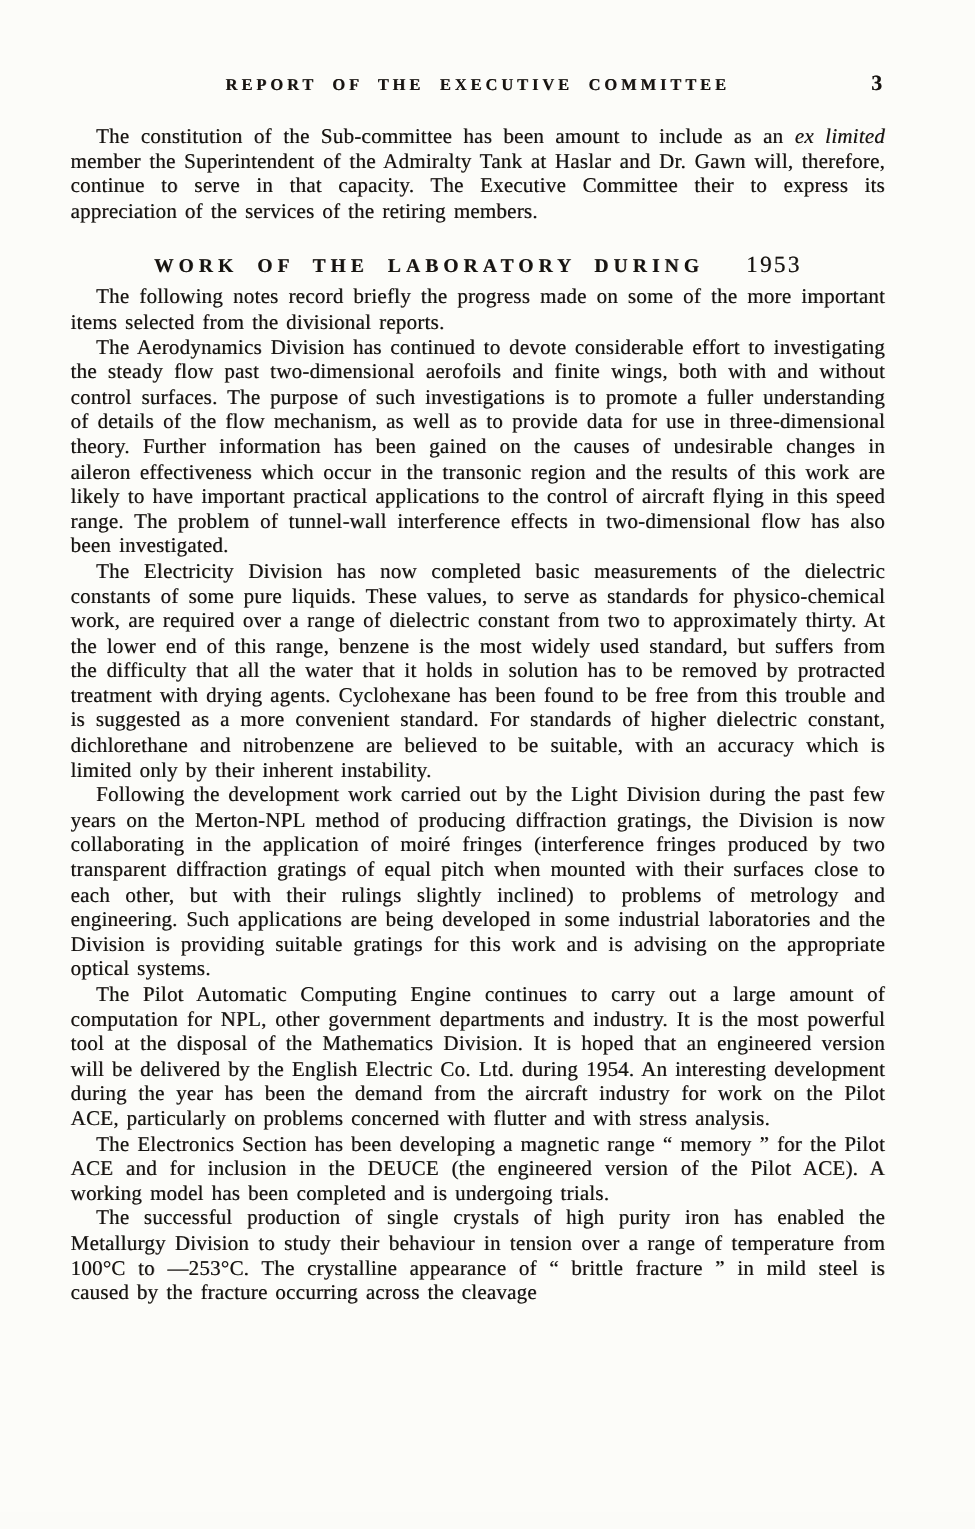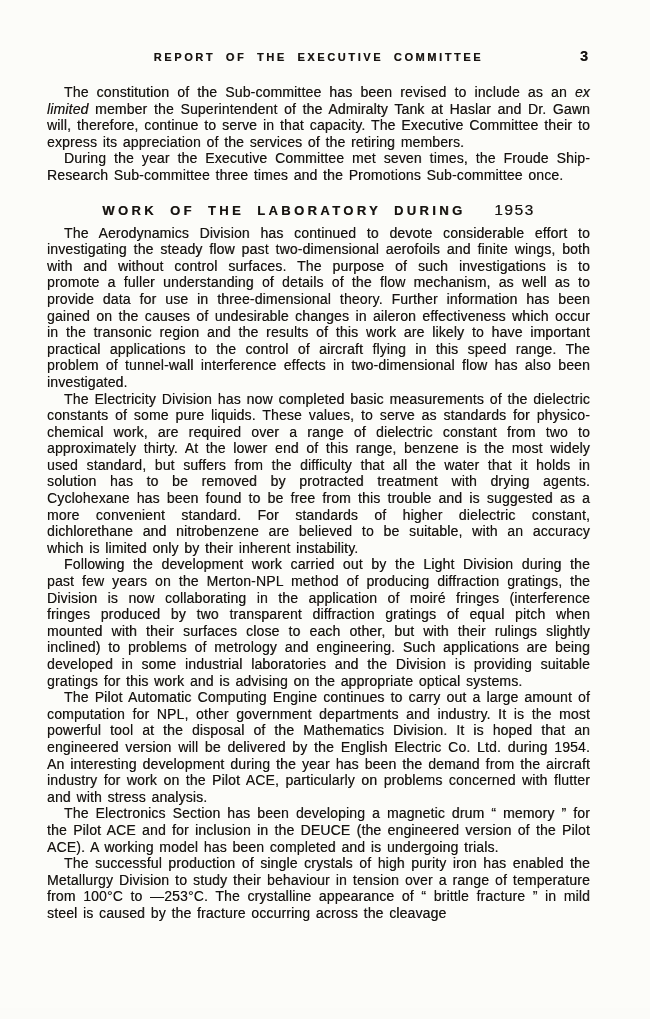--- a/index.html
+++ b/index.html
@@ -7,21 +7,21 @@
     padding: 0;
     background: #fbfbf8;
     overflow: hidden;
   }
   .page {
     position: relative;
     width: 650px;
     height: 1008px;
     background: #fcfcf9;
     color: #161310;
-    font-family: Liberation Sans, sans-serif;
+    font-family: Liberation Serif, serif;
   }
   
   .running-head {
     position: absolute;
     top: 51px;
     left: 47px;
     width: 543px;
     height: 16px;
   }
   .head-title {
@@ -84,36 +84,36 @@
 
 <div class="page">
 
   <header class="running-head">
     <span class="head-title">REPORT OF THE EXECUTIVE COMMITTEE</span>
     <span class="page-num">3</span>
   </header>
 
   <main class="body-text">
 
-    <p><span>The constitution of the Sub-committee has been revised to include as an </span><span class="ital">ex limited</span><span> member the Superintendent of the Admiralty Tank at Haslar and Dr. Gawn will, therefore, continue to serve in that capacity.  The Executive Committee their to express its appreciation of the services of the retiring members.</span></p>
+    <p><span>The constitution of the Sub-committee has been amount to include as an </span><span class="ital">ex limited</span><span> member the Superintendent of the Admiralty Tank at Haslar and Dr. Gawn will, therefore, continue to serve in that capacity.  The Executive Committee their to express its appreciation of the services of the retiring members.</span></p>
 
-    <p>During the year the Executive Committee met seven times, the Froude Ship-Research Sub-committee three times and the Promotions Sub-committee once.</p>
 
     <h2 class="section-heading">
       <span class="sc">WORK OF THE LABORATORY DURING</span>
       <span class="yr">1953</span>
     </h2>
 
+    <p>The following notes record briefly the progress made on some of the more important items selected from the divisional reports.</p>
 
     <p>The Aerodynamics Division has continued to devote considerable effort to investigating the steady flow past two-dimensional aerofoils and finite wings, both with and without control surfaces.  The purpose of such investigations is to promote a fuller understanding of details of the flow mechanism, as well as to provide data for use in three-dimensional theory.  Further information has been gained on the causes of undesirable changes in aileron effectiveness which occur in the transonic region and the results of this work are likely to have important practical applications to the control of aircraft flying in this speed range.  The problem of tunnel-wall interference effects in two-dimensional flow has also been investigated.</p>
 
     <p>The Electricity Division has now completed basic measurements of the dielectric constants of some pure liquids.  These values, to serve as standards for physico-chemical work, are required over a range of dielectric constant from two to approximately thirty.  At the lower end of this range, benzene is the most widely used standard, but suffers from the difficulty that all the water that it holds in solution has to be removed by protracted treatment with drying agents.  Cyclohexane has been found to be free from this trouble and is suggested as a more convenient standard.  For standards of higher dielectric constant, dichlorethane and nitrobenzene are believed to be suitable, with an accuracy which is limited only by their inherent instability.</p>
 
     <p>Following the development work carried out by the Light Division during the past few years on the Merton-NPL method of producing diffraction gratings, the Division is now collaborating in the application of moiré fringes (interference fringes produced by two transparent diffraction gratings of equal pitch when mounted with their surfaces close to each other, but with their rulings slightly inclined) to problems of metrology and engineering.  Such applications are being developed in some industrial laboratories and the Division is providing suitable gratings for this work and is advising on the appropriate optical systems.</p>
 
     <p>The Pilot Automatic Computing Engine continues to carry out a large amount of computation for NPL, other government departments and industry. It is the most powerful tool at the disposal of the Mathematics Division.  It is hoped that an engineered version will be delivered by the English Electric Co. Ltd. during 1954.  An interesting development during the year has been the demand from the aircraft industry for work on the Pilot ACE, particularly on problems concerned with flutter and with stress analysis.</p>
 
-    <p>The Electronics Section has been developing a magnetic drum “ memory ” for the Pilot ACE and for inclusion in the DEUCE (the engineered version of the Pilot ACE).  A working model has been completed and is undergoing trials.</p>
+    <p>The Electronics Section has been developing a magnetic range “ memory ” for the Pilot ACE and for inclusion in the DEUCE (the engineered version of the Pilot ACE).  A working model has been completed and is undergoing trials.</p>
 
     <p>The successful production of single crystals of high purity iron has enabled the Metallurgy Division to study their behaviour in tension over a range of temperature from 100°C to —253°C.  The crystalline appearance of “ brittle fracture ” in mild steel is caused by the fracture occurring across the cleavage</p>
 
   </main>
 </div>
 
 </body></html>

